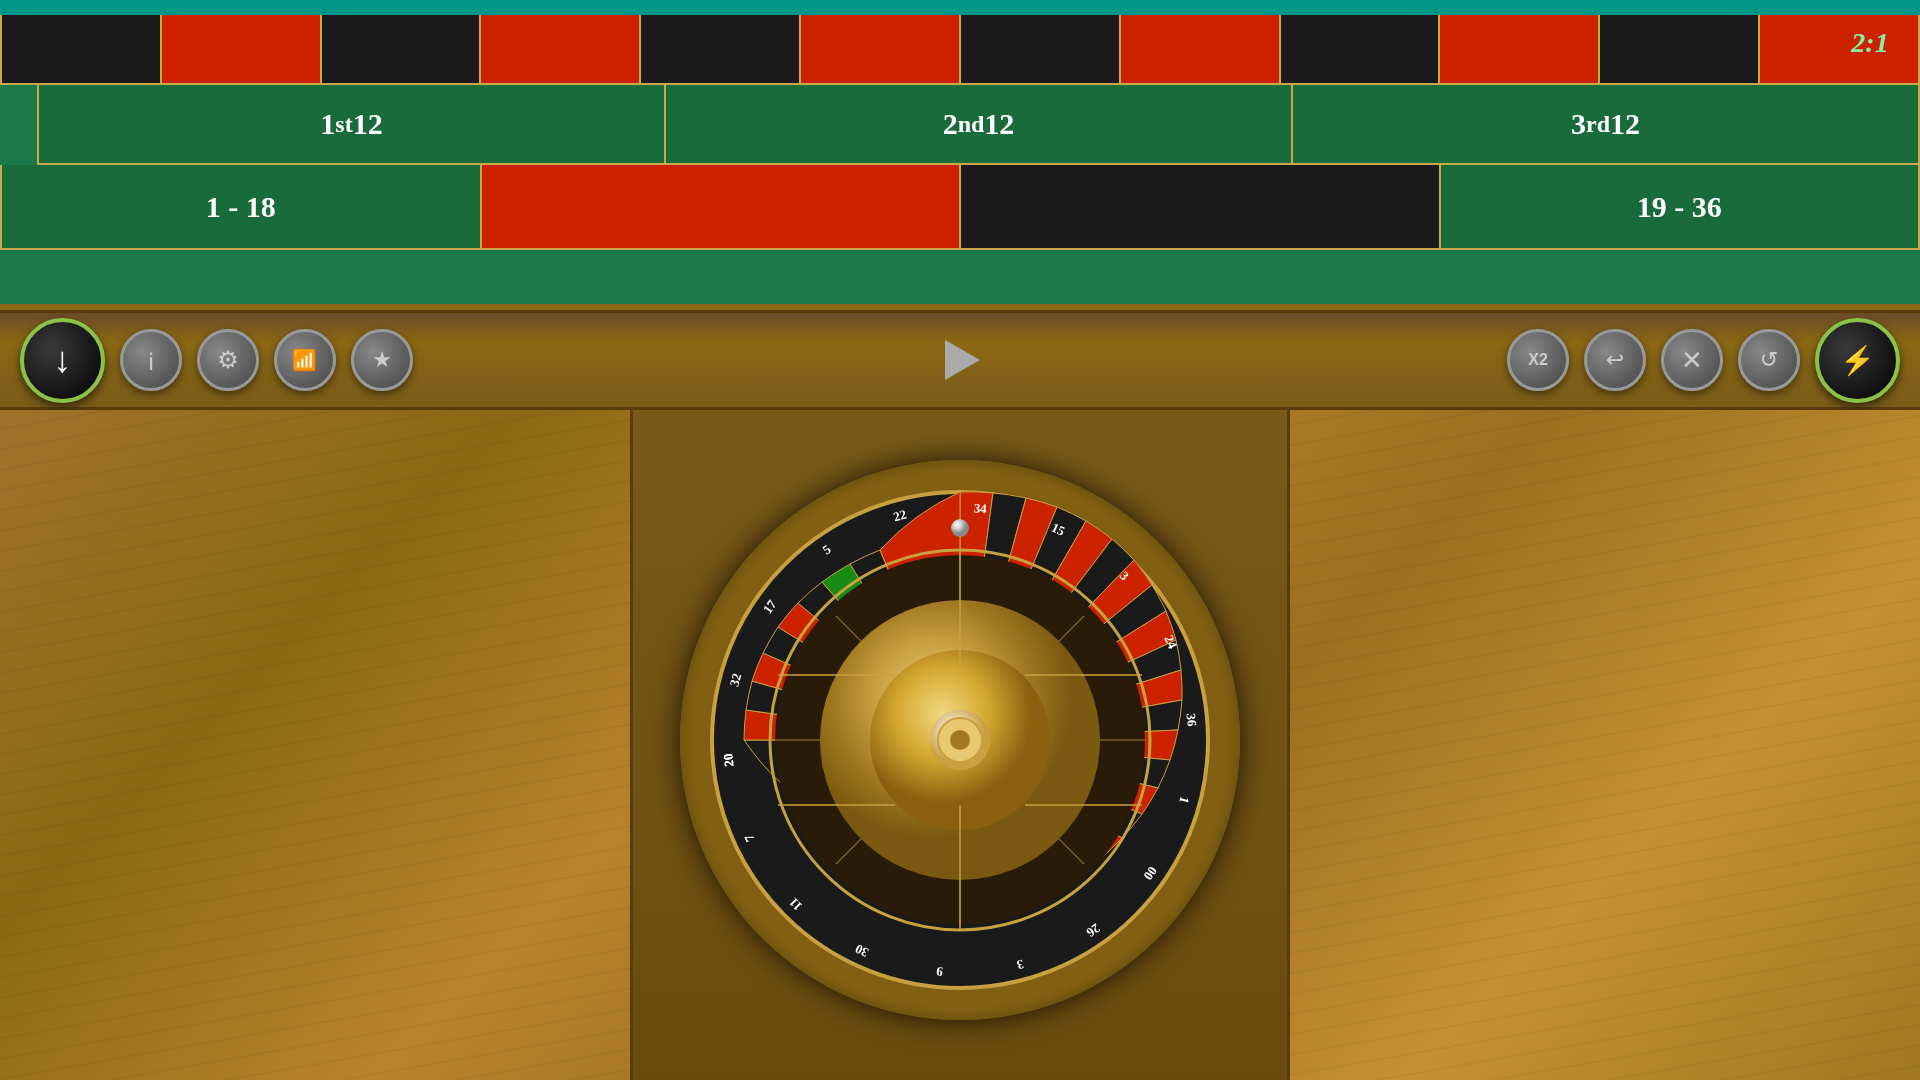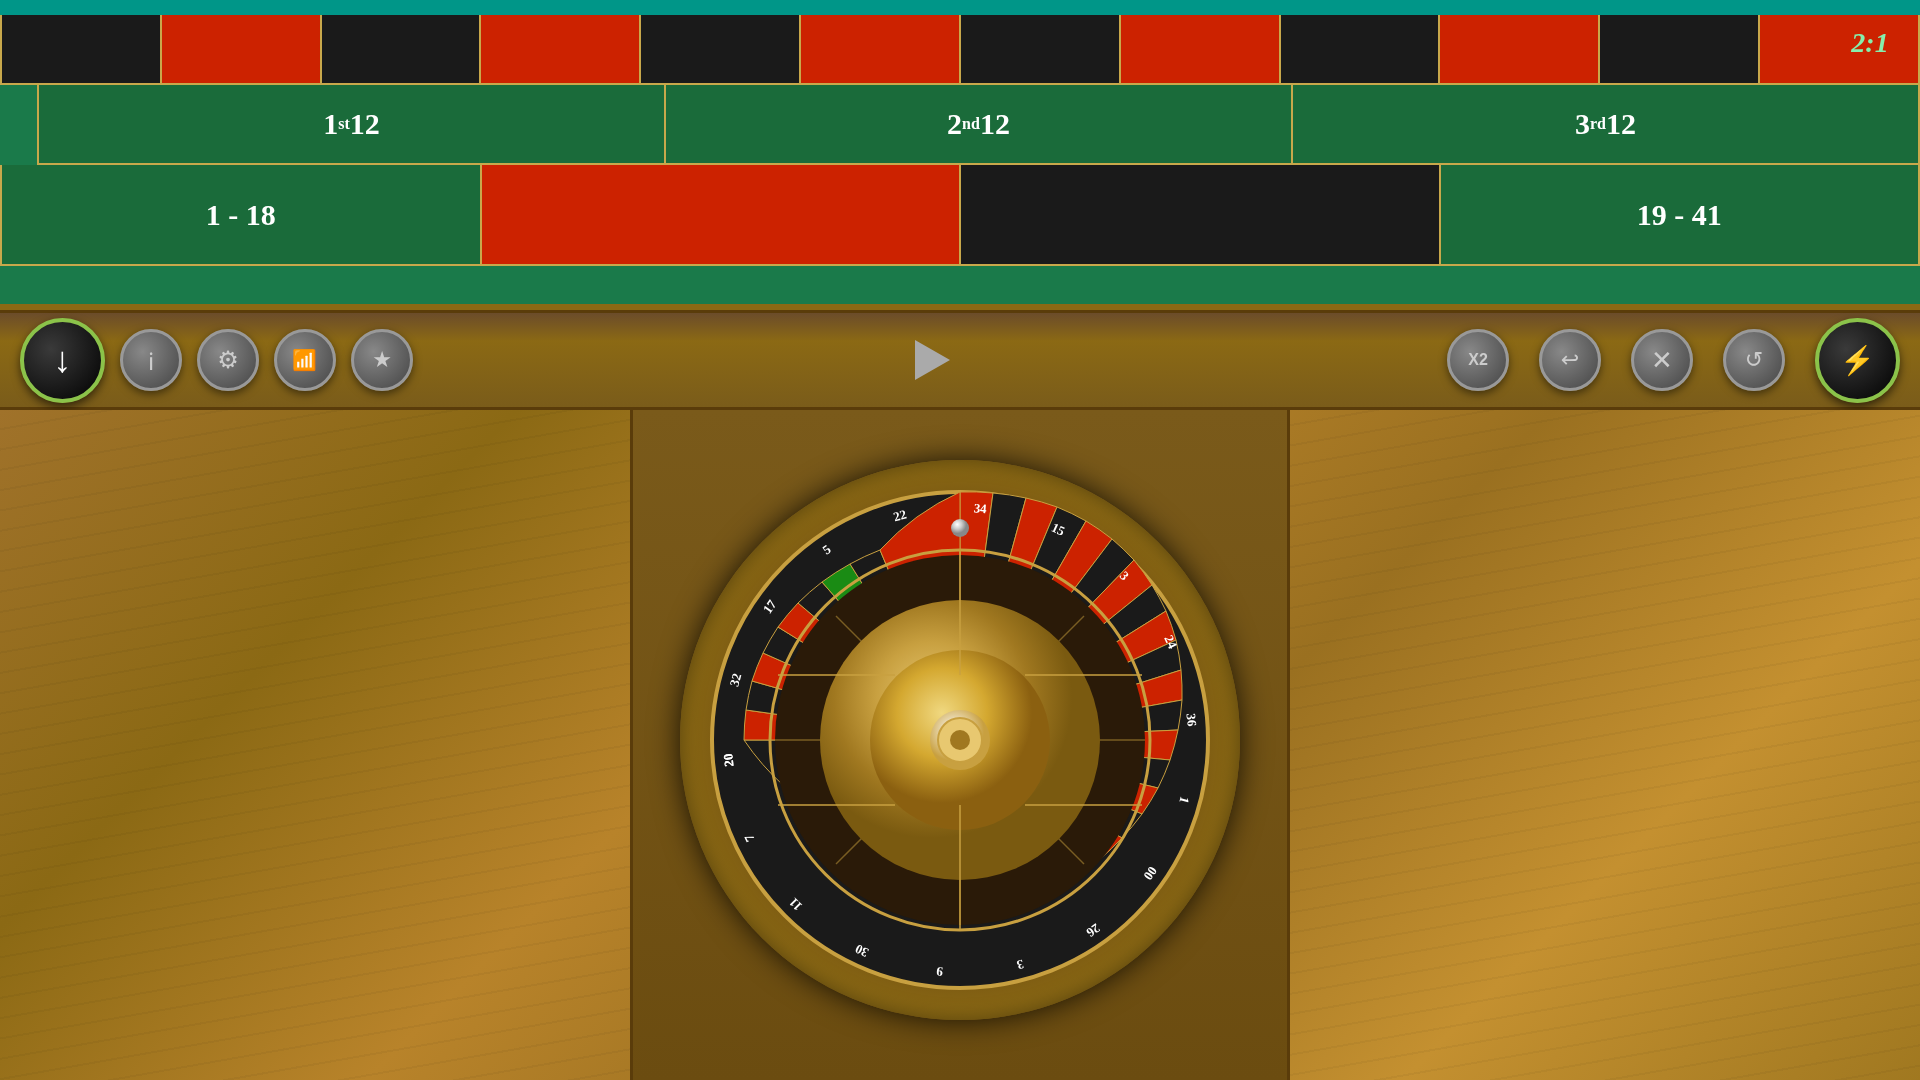--- a/index.html
+++ b/index.html
@@ -76,28 +76,28 @@
       display: flex;
       align-items: center;
       justify-content: center;
       color: white;
       font-size: 30px;
       font-weight: bold;
       cursor: pointer;
     }
 
     .dozen-cell sup {
-      font-size: 16px;
+      font-size: 24px;
       vertical-align: super;
     }
 
     
     #outside-row {
       display: flex;
-      height: 101px;
+      height: 85px;
       border-left: 2px solid #c8a84b;
     }
 
     .outside-cell {
       flex: 1;
       border-right: 2px solid #c8a84b;
       border-bottom: 2px solid #c8a84b;
       background: #1a6b3a;
       display: flex;
       align-items: center;
@@ -127,21 +127,21 @@
 
     #left-controls {
       display: flex;
       align-items: center;
       gap: 15px;
     }
 
     #right-controls {
       display: flex;
       align-items: center;
-      gap: 30px;
+      gap: 15px;
     }
 
     #center-controls {
       display: flex;
       align-items: center;
       gap: 10px;
     }
 
     
     .big-round-btn {
@@ -337,21 +337,21 @@
     </div>
     <div class="dozen-cell">
       3<sup>rd</sup> 12
     </div>
   </div>
 
   <div id="outside-row">
     <div class="outside-cell">1 - 18</div>
     <div class="outside-cell red-cell"></div>
     <div class="outside-cell black-cell"></div>
-    <div class="outside-cell">19 - 41</div>
+    <div class="outside-cell">19 - 36</div>
   </div>
 </div>
 
 <div id="controls-bar">
   <div id="left-controls">
 
     <div class="big-round-btn">
       <span class="icon-arrow-down">↓</span>
     </div>
 

